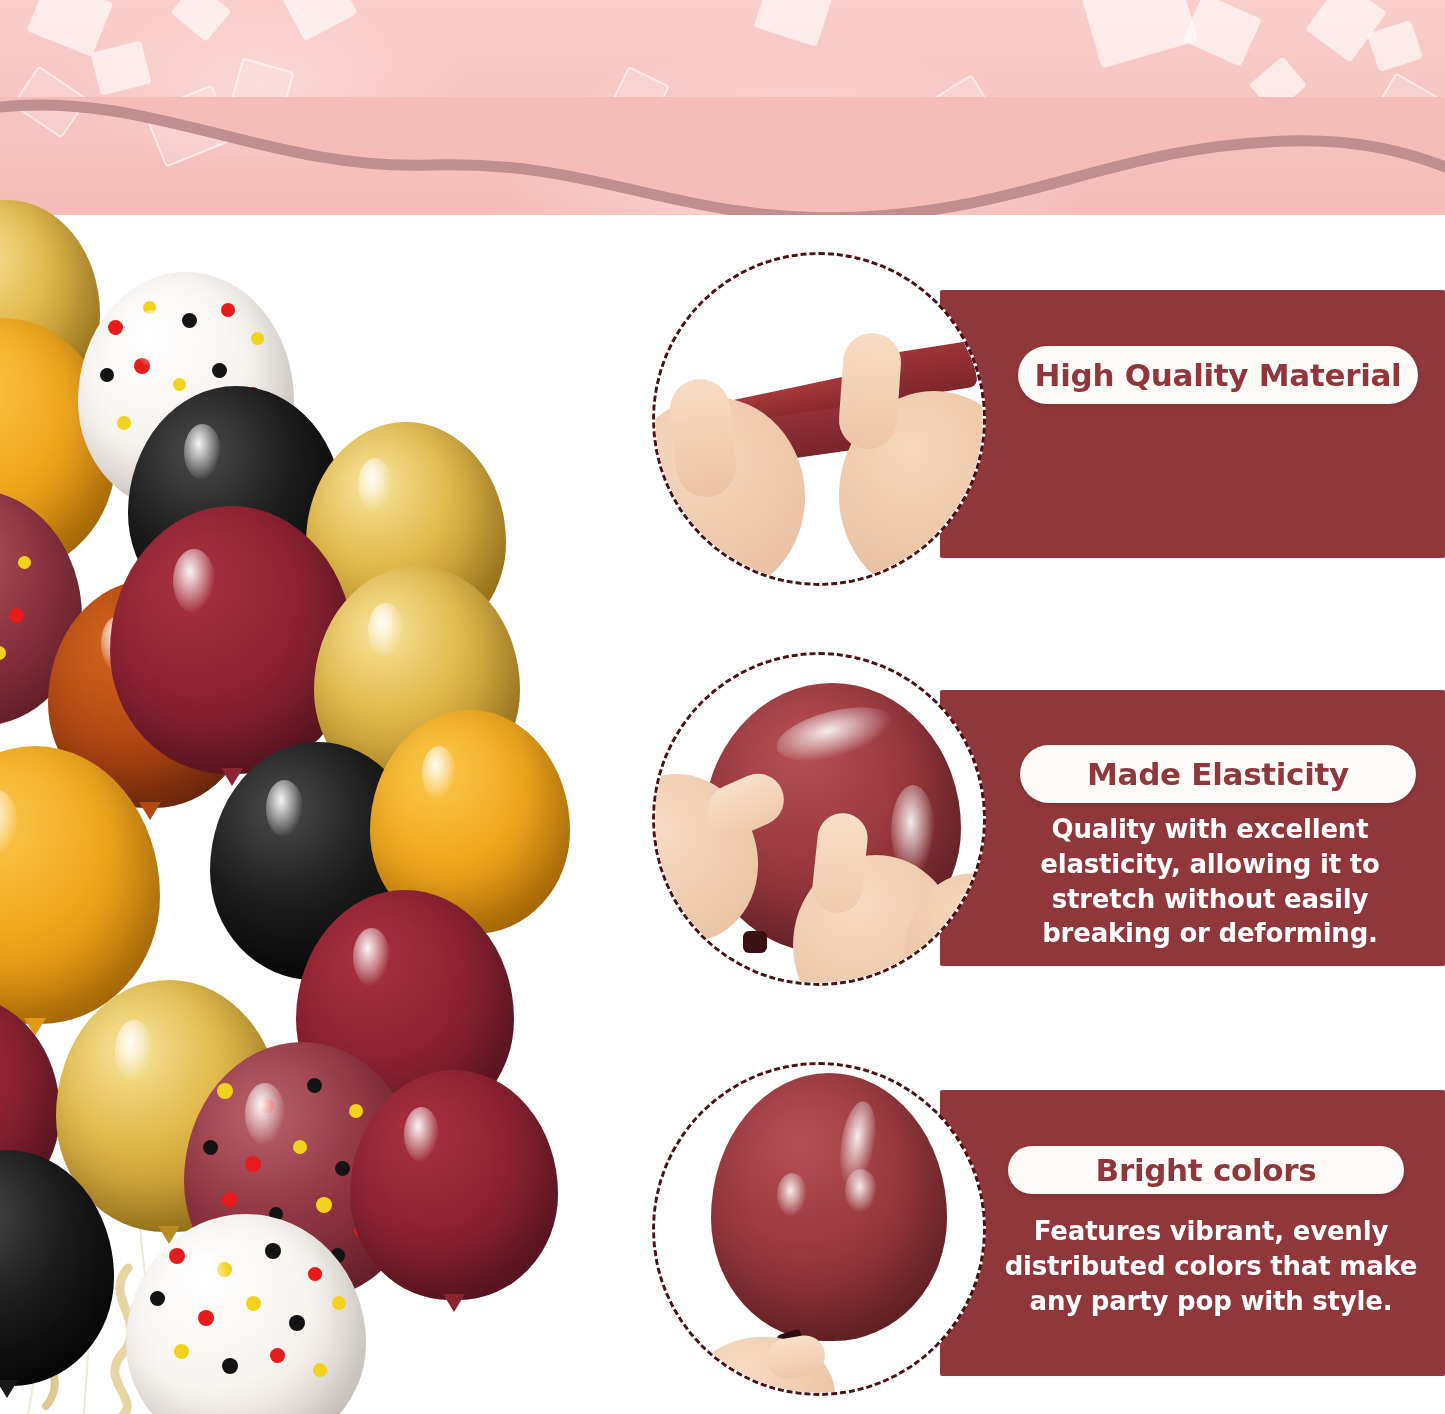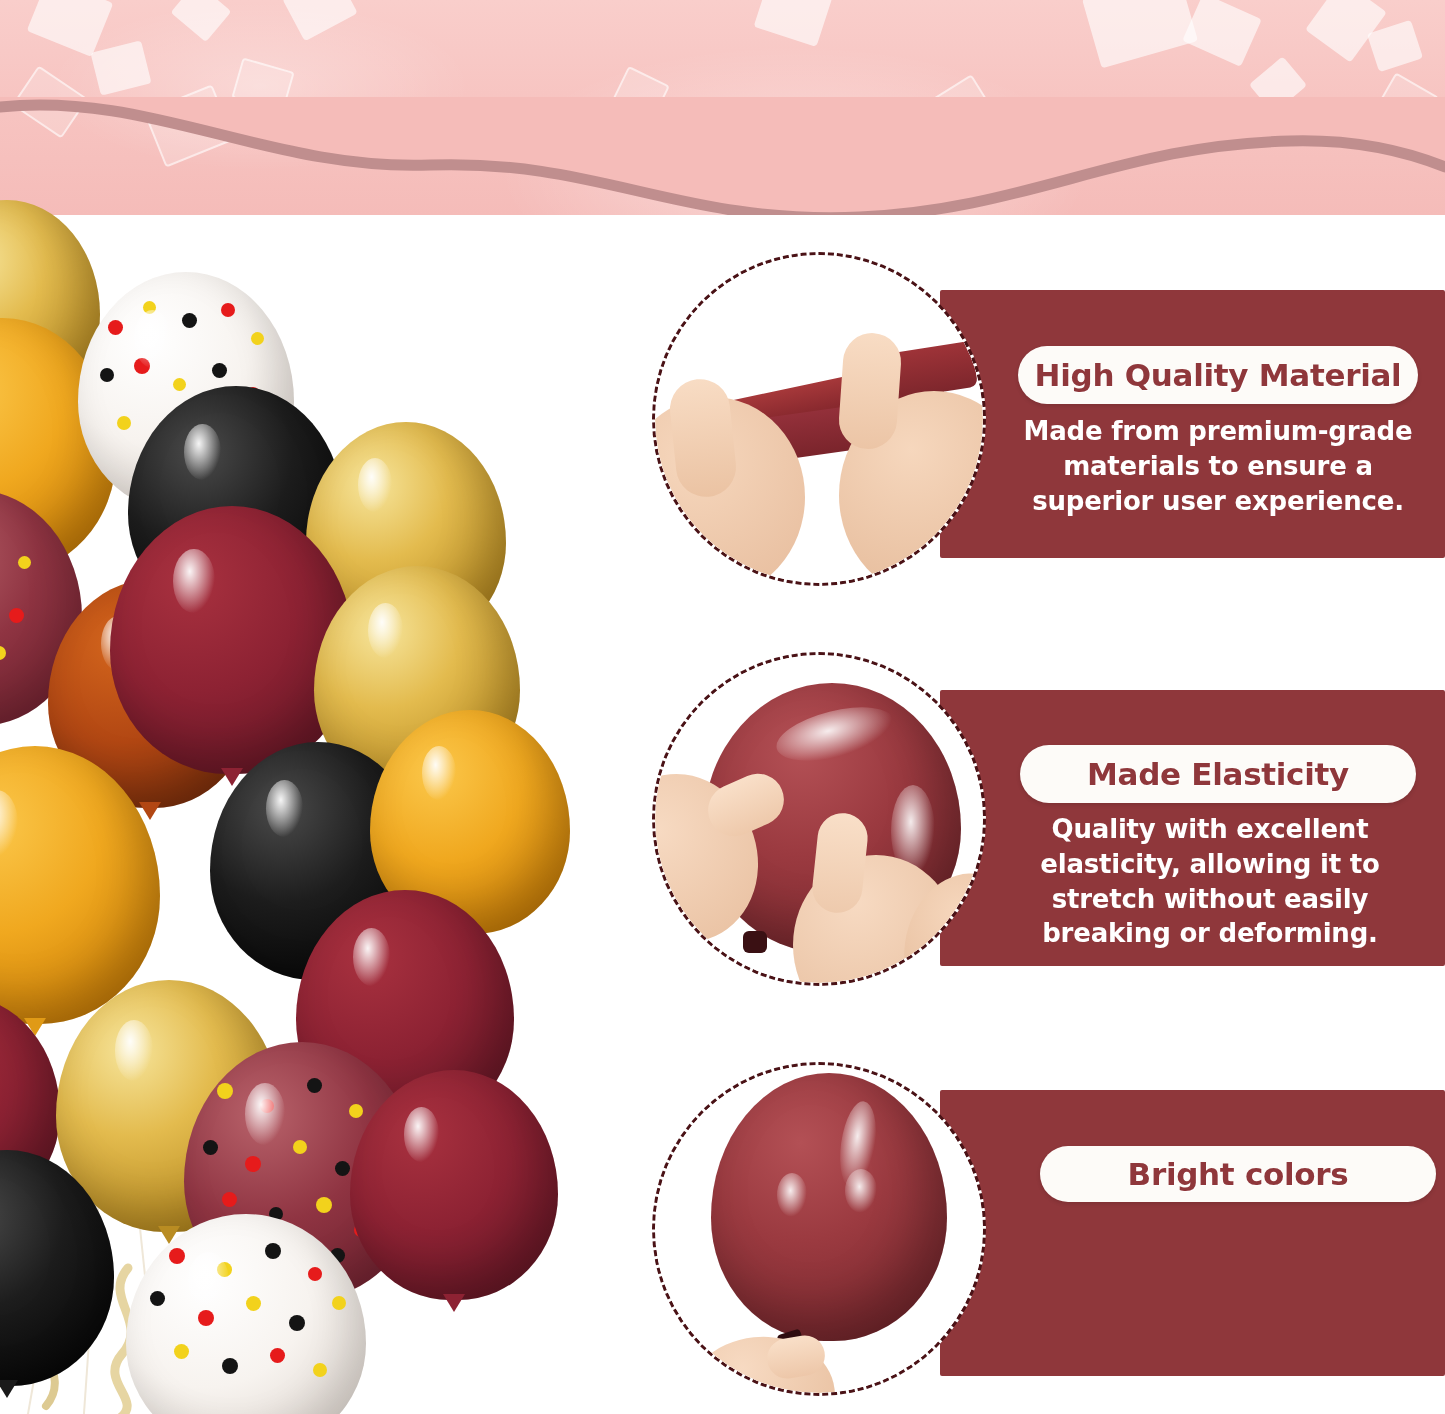--- a/index.html
+++ b/index.html
@@ -308,21 +308,20 @@
       <div class="hand" style="left:184px; top:136px; width:190px; height:208px;
                   background:radial-gradient(circle at 38% 28%, #f6d7bd, #e3b795);"></div>
       <div class="finger" style="left:186px; top:78px; width:58px; height:116px; transform:rotate(4deg);
                   background:linear-gradient(180deg,#f8dcc4,#ecc5a6);"></div>
     </div>
   </div>
 
   <div class="pill" style="left:1018px; top:346px; width:400px; height:58px;">
     <span>High Quality Material</span>
   </div>
-  <div class="panel-text desc" style="left:1008px; top:414px; width:420px;">Made from premium-grade materials to ensure a superior user experience.</div>
 
   <div class="panel" style="left:940px; top:690px; width:505px; height:276px;"></div>
 
   <div class="circle-photo" style="left:652px; top:652px; width:334px; height:334px;">
     <div class="circle-inner">
       <div class="balloon-photo" style="left:48px; top:28px; width:258px; height:270px;"></div>
       <div class="gloss" style="left:120px; top:56px; width:120px; height:46px; transform:rotate(-14deg);"></div>
       <div class="gloss" style="left:236px; top:130px; width:44px; height:92px;"></div>
 
       <div style="position:absolute; left:88px; top:276px; width:24px; height:22px; border-radius:6px; background:#3a1013;"></div>
@@ -355,17 +354,18 @@
       <div class="gloss" style="left:122px; top:108px; width:30px; height:44px;"></div>
       <div class="gloss" style="left:190px; top:104px; width:32px; height:44px;"></div>
       <div style="position:absolute; left:128px; top:266px; width:24px; height:46px; background:#2f0d10; transform:rotate(-18deg); border-radius:4px;"></div>
       <div class="hand" style="left:30px; top:272px; width:150px; height:120px; transform:rotate(-6deg);
                   background:radial-gradient(circle at 40% 25%, #f7dac2, #e7be9d);"></div>
       <div class="finger" style="left:112px; top:272px; width:58px; height:40px; transform:rotate(-10deg);
                   background:linear-gradient(180deg,#f9dfc8,#edc7a9);"></div>
     </div>
   </div>
 
-  <div class="pill" style="left:1040px; top:1146px; width:396px; height:56px;">
+  <div class="pill" style="left:1008px; top:1146px; width:396px; height:48px;">
     <span>Bright colors</span>
   </div>
+  <div class="panel-text desc" style="left:988px; top:1214px; width:446px;">Features vibrant, evenly distributed colors that make any party pop with style.</div>
 
 </div>
 
 </body></html>

